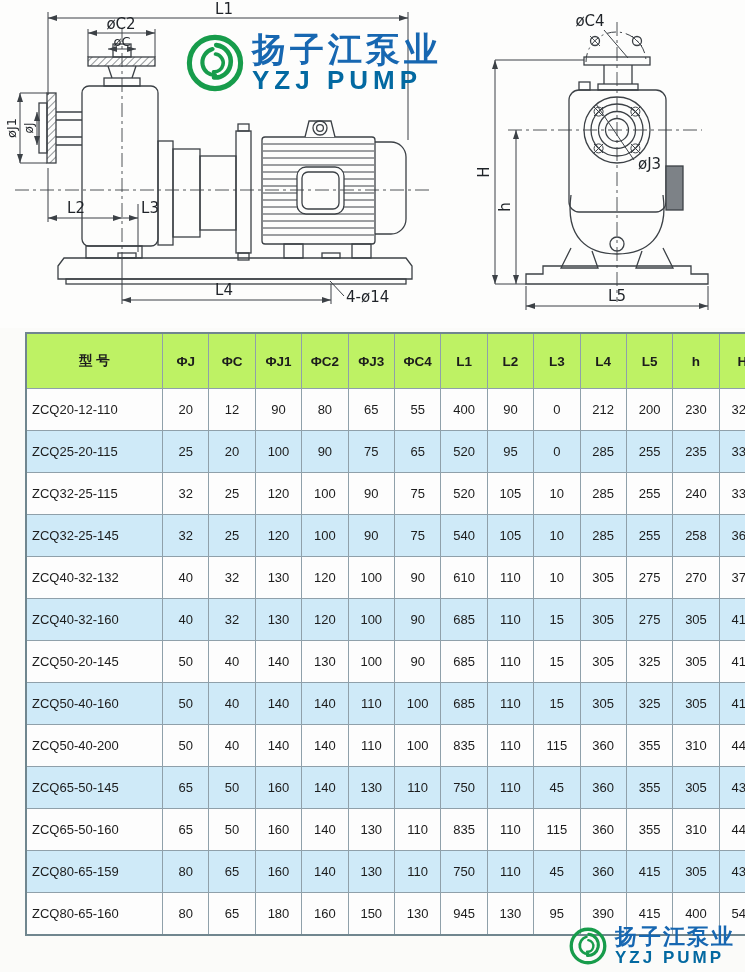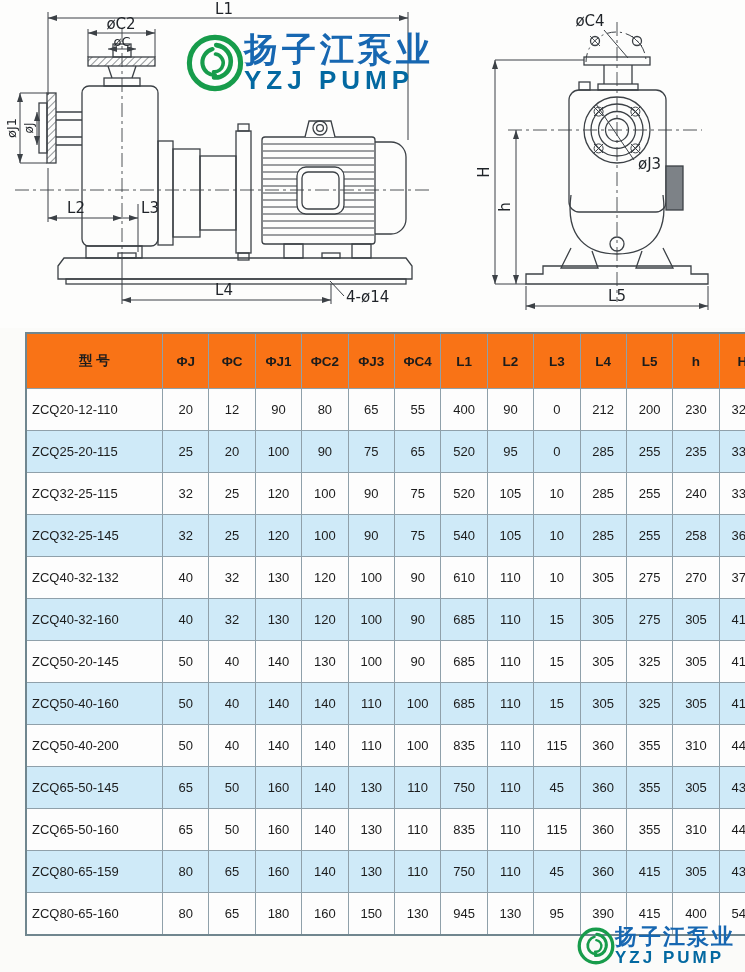--- a/index.html
+++ b/index.html
@@ -9,21 +9,21 @@
     font-family:"Liberation Sans", sans-serif;
     color:#1c1c1c;
     overflow:hidden;
   }
   
   .drawings{position:absolute;left:0;top:0;width:745px;height:328px;background:#fdfdfc;}
   .svg-left{position:absolute;left:0;top:0;}
   .svg-right{position:absolute;left:438px;top:0;}
   svg text{font-family:"DejaVu Sans", sans-serif;fill:#1f2328;}
   
-  .logo{position:absolute;display:flex;align-items:center;}
+  .logo{position:absolute;display:flex;align-items:center;gap:8px;}
   .logo-top{left:186px;top:32px;}
   .logo-bottom{right:10px;bottom:6px;}
   .swirl{flex:0 0 auto;}
   .logo-text{display:flex;flex-direction:column;line-height:1.02;}
   .logo-cn{color:#1767b1;font-weight:bold;letter-spacing:4px;white-space:nowrap;}
   .logo-en{color:#0369a1;font-weight:bold;letter-spacing:5px;white-space:nowrap;}
   .logo-top .logo-cn{font-size:34px;}
   .logo-top .logo-en{font-size:26px;}
   .logo-top .swirl{width:58px;height:58px;}
   .logo-bottom .logo-cn{font-size:22px;letter-spacing:2px;}
@@ -34,21 +34,21 @@
     position:absolute;left:25px;top:332px;width:697px;
     border-collapse:collapse;table-layout:fixed;
     border:2px solid #70868f;
     background:#fff;
   }
   .spec-table th,.spec-table td{
     border:1px solid #8fa0aa;text-align:center;vertical-align:middle;
     overflow:hidden;white-space:nowrap;
   }
   .spec-table thead th{
-    background:#f97316;height:52px;font-size:13.5px;font-weight:bold;
+    background:#bef264;height:52px;font-size:13.5px;font-weight:bold;
   }
   .spec-table td{height:39px;font-size:13px;}
   .spec-table td:first-child{text-align:left;padding-left:5px;font-size:13px;}
   .spec-table tbody tr:nth-child(even){background:#cfeaf8;}
   .spec-table tbody tr:nth-child(odd){background:#fdfdfd;}
 </style>
 </head>
 <body>
 
 <div class="drawings">

